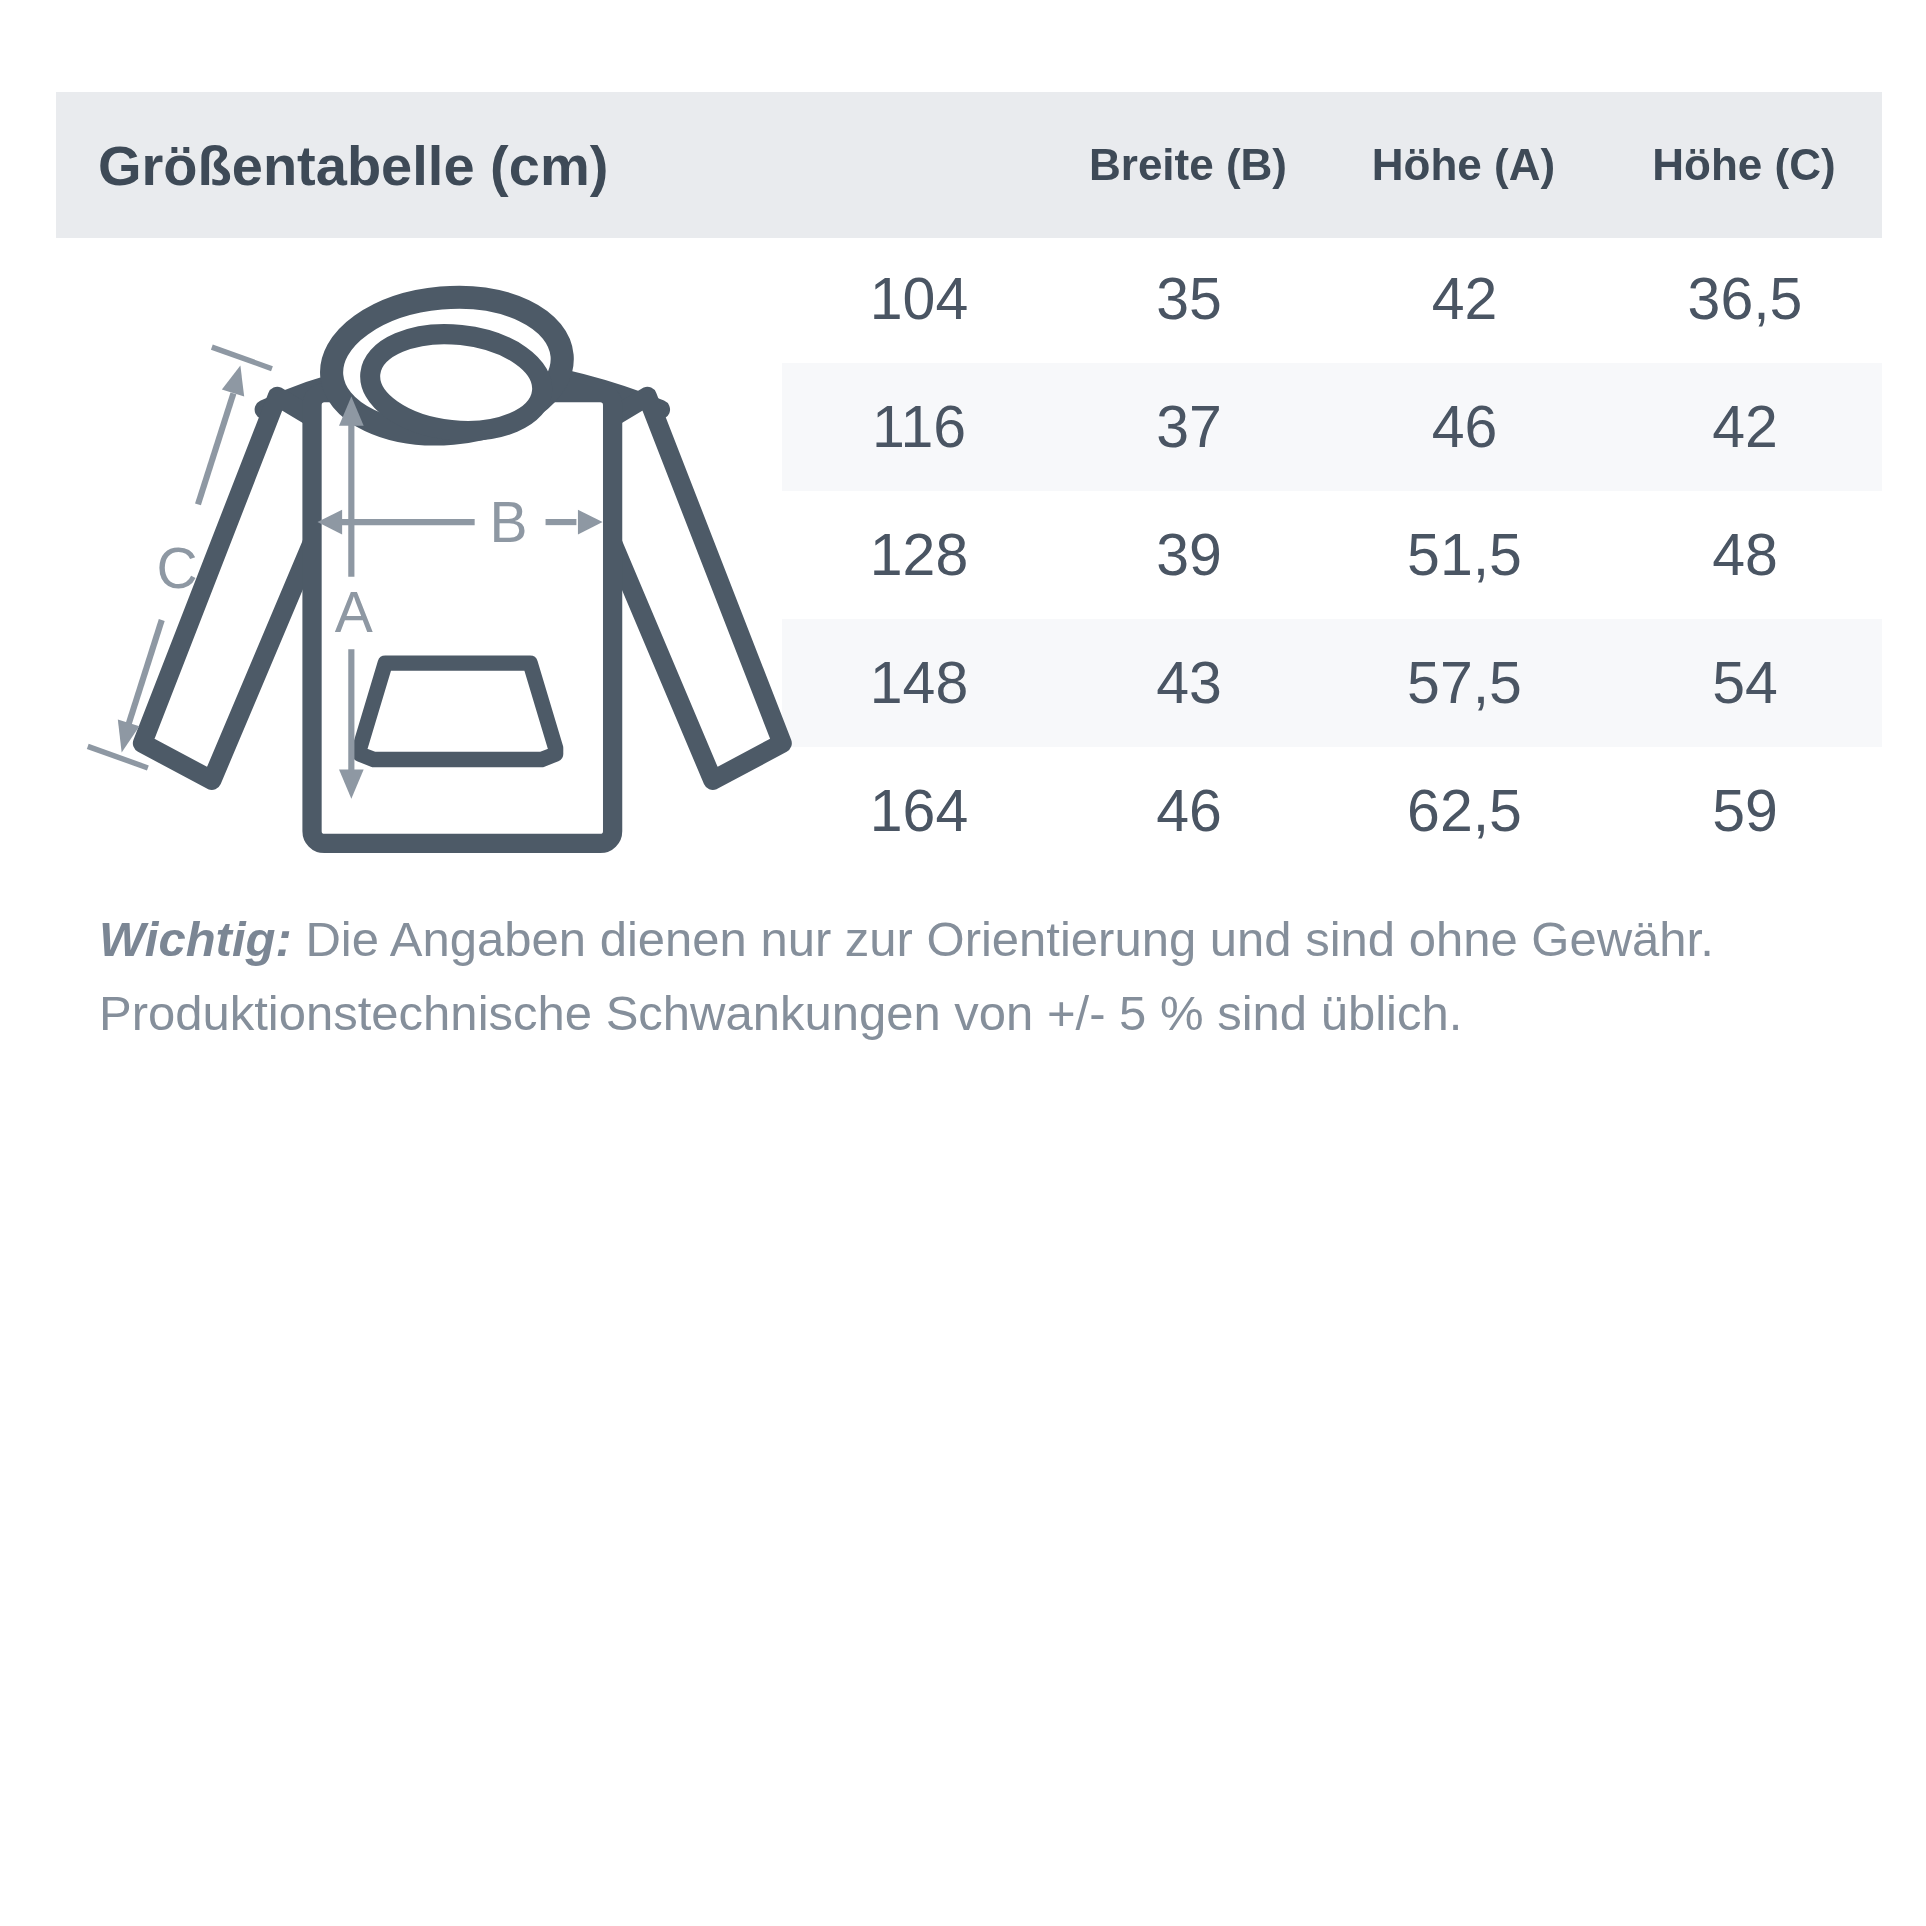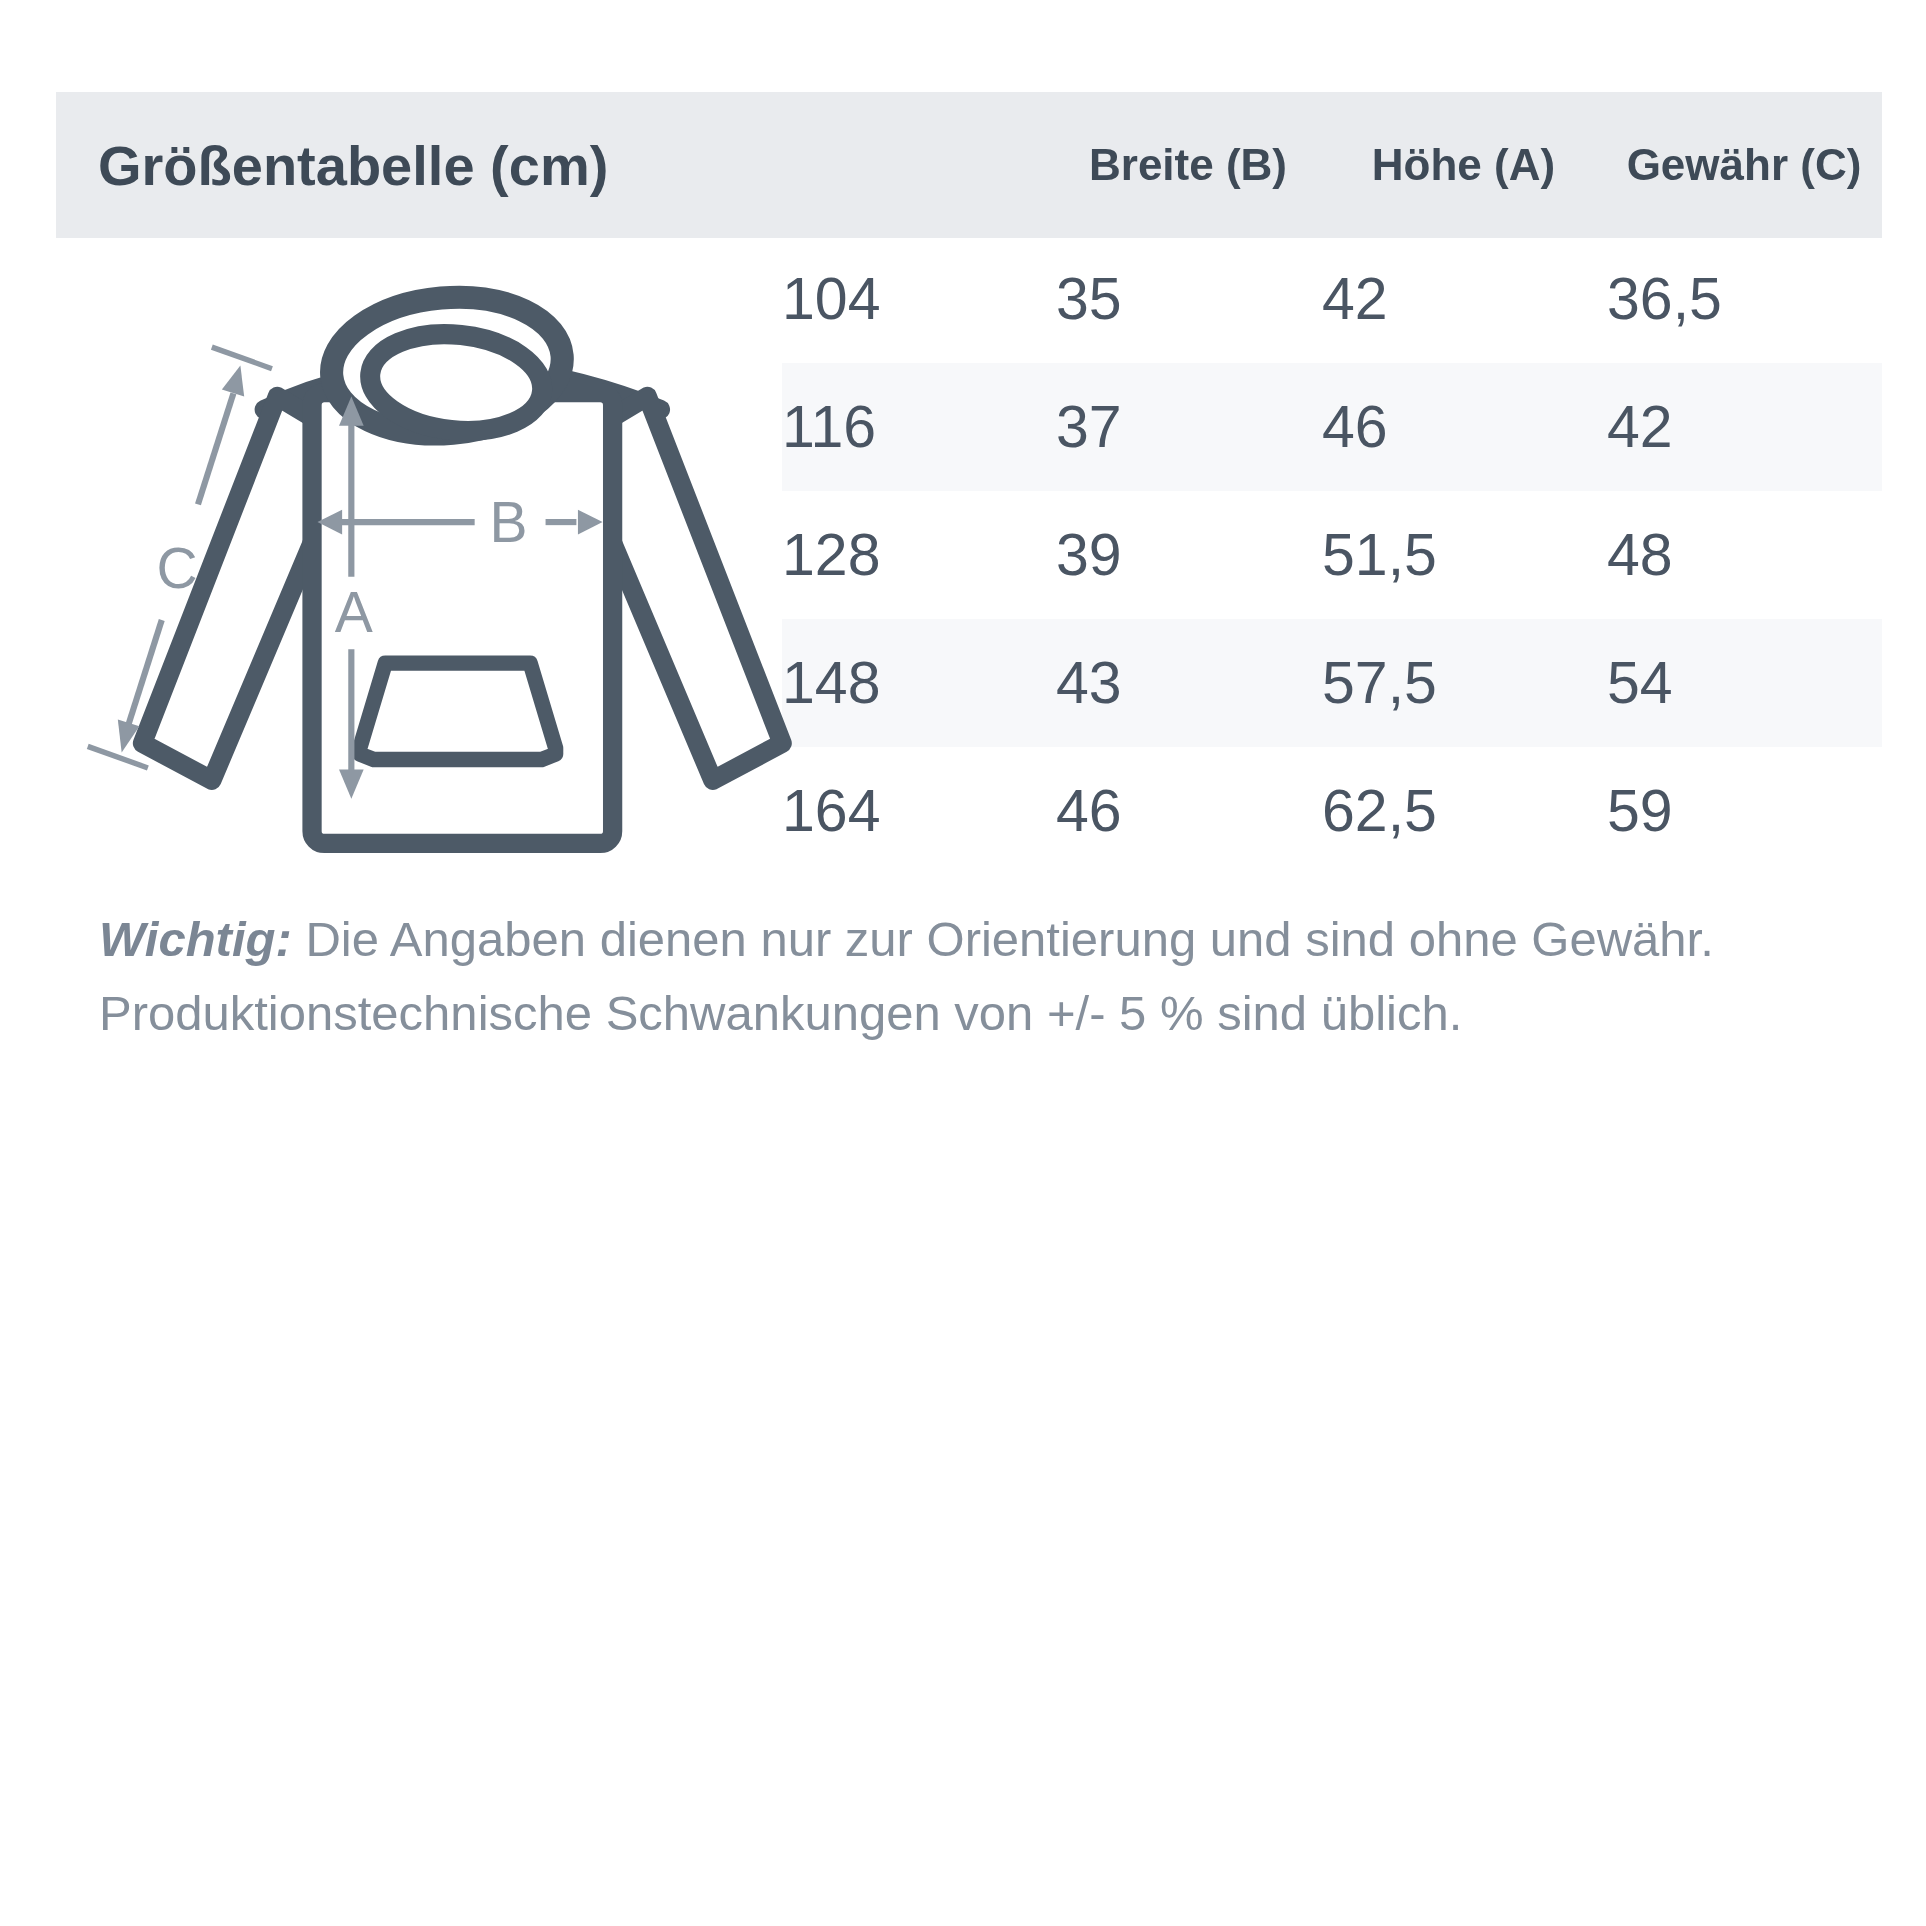--- a/index.html
+++ b/index.html
@@ -38,21 +38,21 @@
   .header-cell.w-aermel{width:276px;}
 
   
   .size-table{position:absolute;left:782px;top:201px;width:1100px;}
   .table-row{
     display:grid;grid-template-columns:274px 266px 285px 276px;
     height:128px;align-items:center;
   }
   .table-row.striped{background:var(--stripe-bg,#f7f8fa);}
   .cell{
-    font-size:59px;color:var(--data-text,#4a5563);
+    text-align:center;font-size:59px;color:var(--data-text,#4a5563);
     line-height:128px;white-space:nowrap;
   }
 
   
   .hoodie-wrap{position:absolute;left:46px;top:216px;width:771px;height:632px;}
   .hoodie-wrap svg{overflow:visible;display:block;}
   .hd-outline{fill:#ffffff;stroke:var(--hoodie-outline,#4d5a67);stroke-width:25;stroke-linejoin:round;stroke-linecap:round;}
   .hd-arc{fill:none;stroke:var(--hoodie-outline,#4d5a67);stroke-width:25;stroke-linecap:round;}
   .hd-hood-outer{fill:#ffffff;stroke:var(--hoodie-outline,#4d5a67);stroke-width:30;}
   .hd-hood-inner{fill:#ffffff;stroke:var(--hoodie-outline,#4d5a67);stroke-width:26;}
@@ -71,21 +71,21 @@
 </style>
 </head>
 <body>
 
 <div class="canvas">
 
   <div class="header-bar">
     <div class="header-title">Größentabelle (cm)</div>
     <div class="header-cell w-breite">Breite (B)</div>
     <div class="header-cell w-hoehe">Höhe (A)</div>
-    <div class="header-cell w-aermel">Gewähr (C)</div>
+    <div class="header-cell w-aermel">Höhe (C)</div>
   </div>
 
   <div class="size-table">
     <div class="table-row">
       <div class="cell">104</div>
       <div class="cell">35</div>
       <div class="cell">42</div>
       <div class="cell">36,5</div>
     </div>
     <div class="table-row striped">

